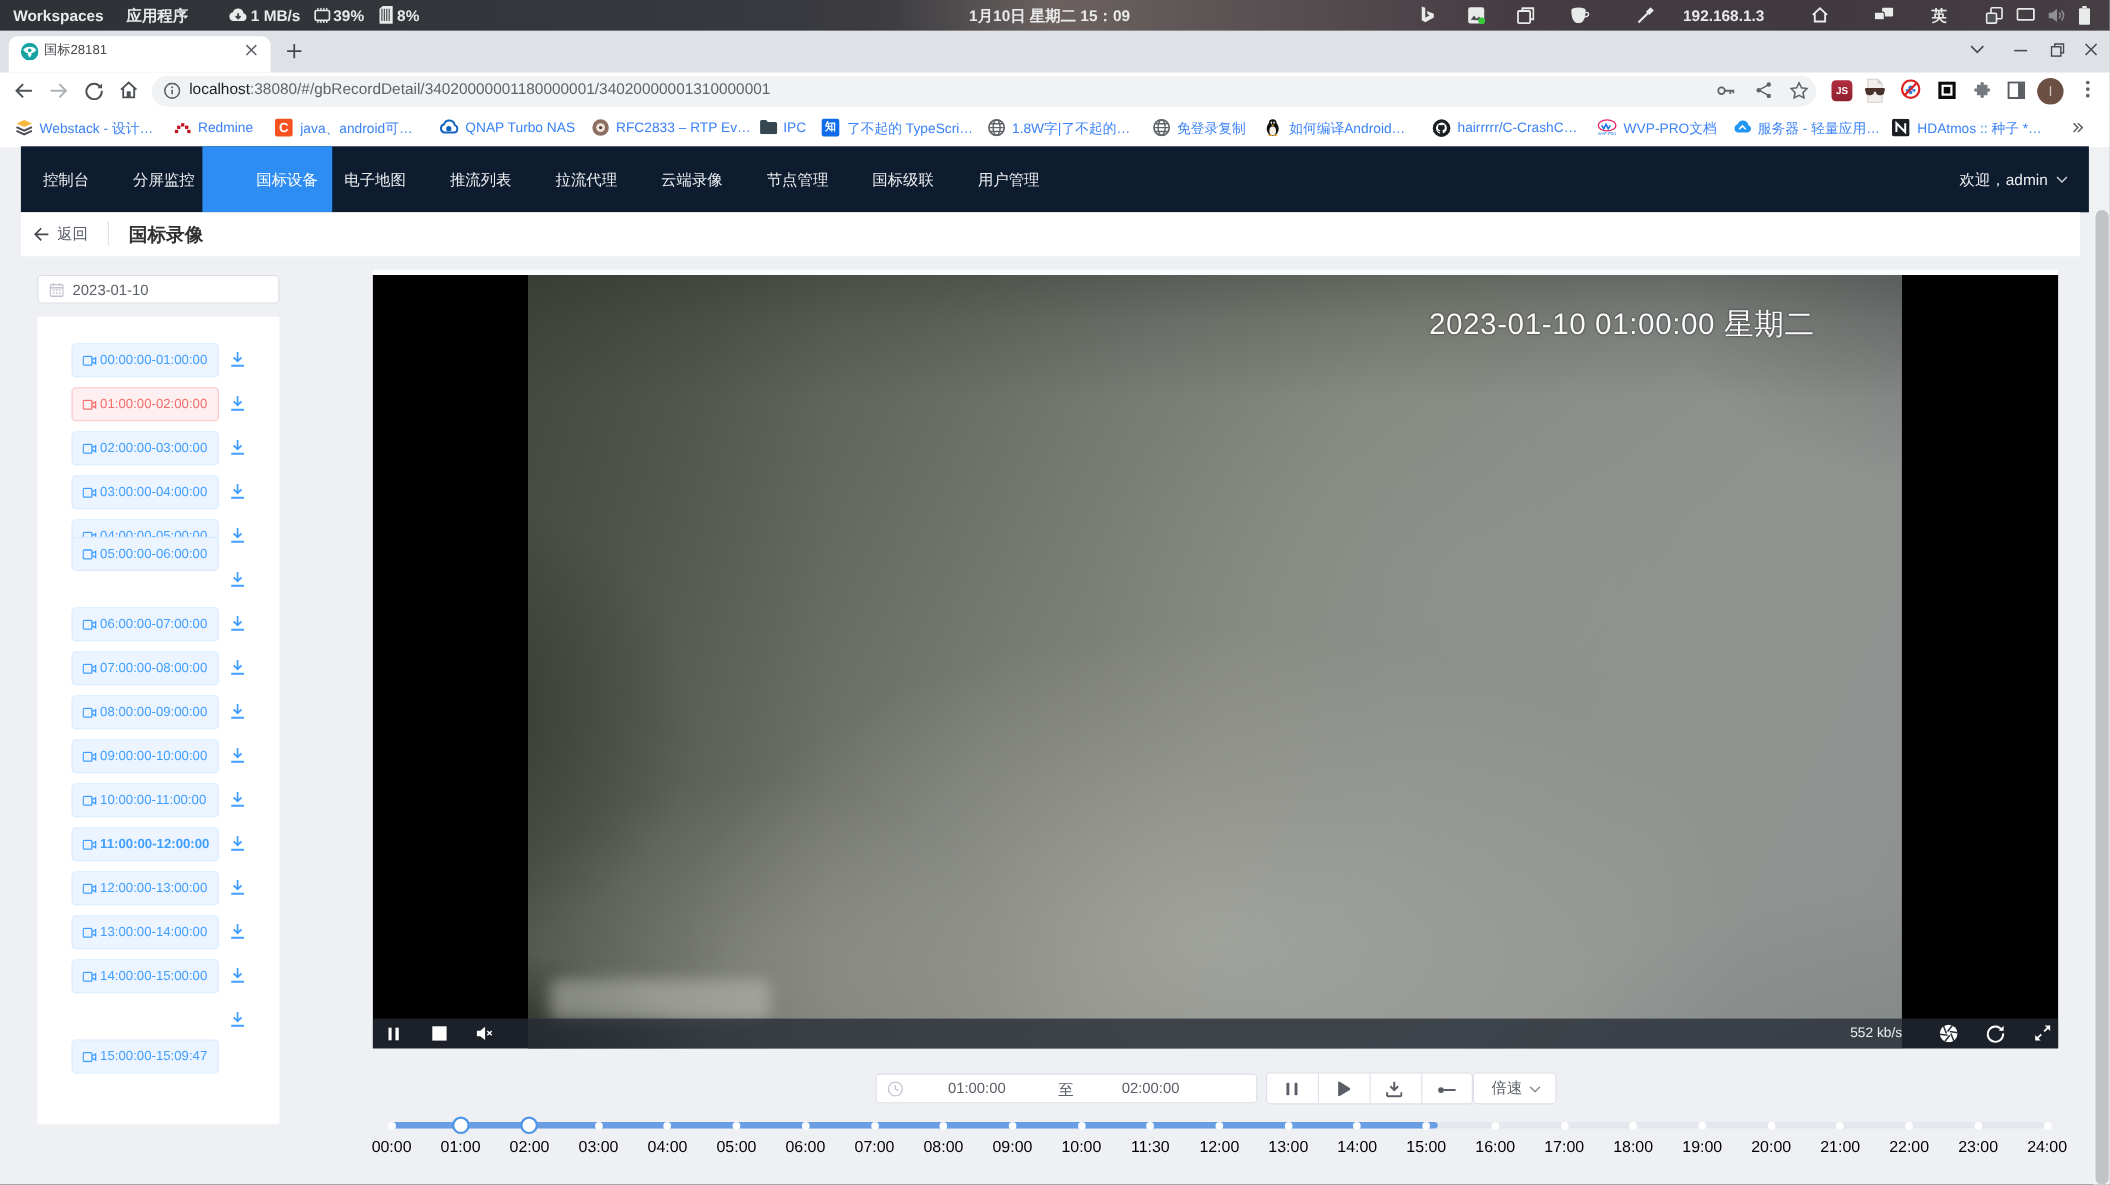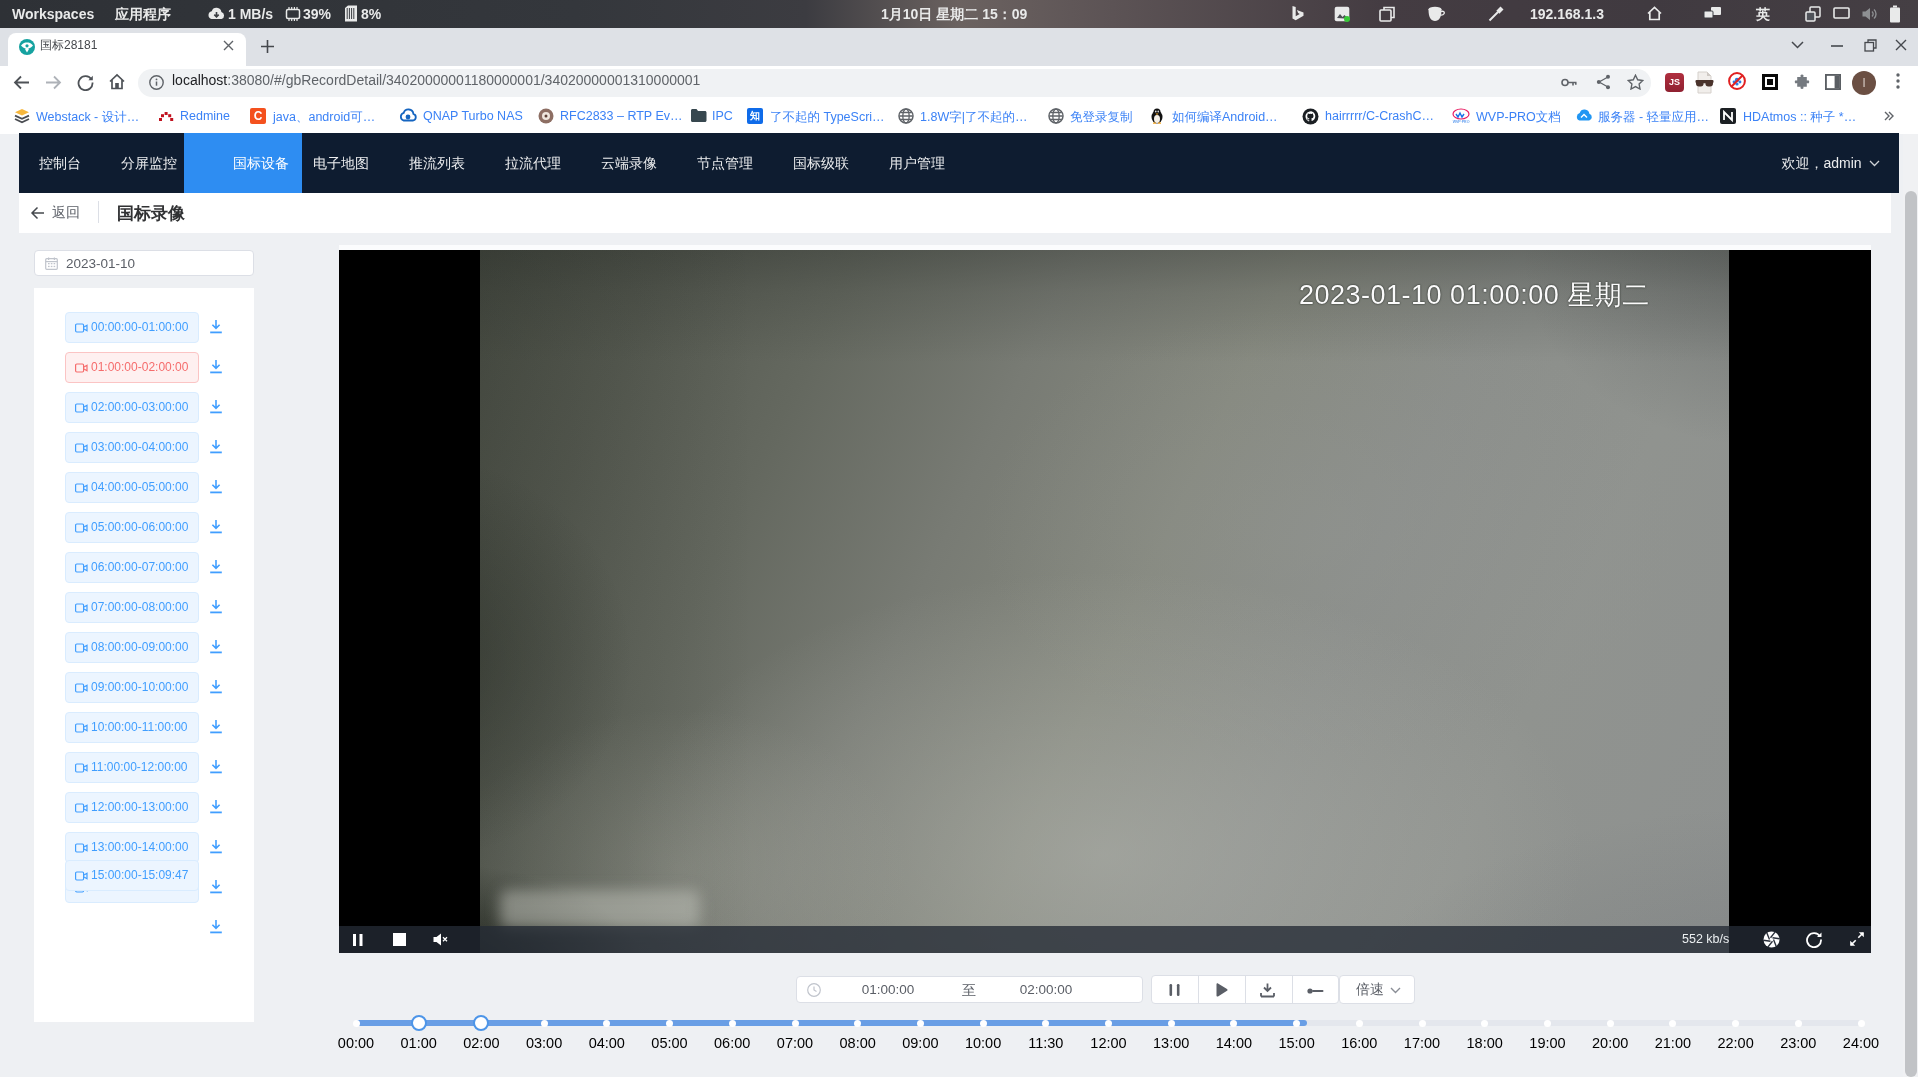--- a/index.html
+++ b/index.html
@@ -452,21 +452,21 @@
       </svg>
     </span>
     <span class="lbl">04:00:00-05:00:00</span>
   </div>
 <div class="ic" style="left:209px;top:479px;">
     <svg width="14" height="15" viewBox="0 0 14 15">
       <path d="M7 1v8M3.4 5.8 7 9.4l3.6-3.6" fill="none" stroke="#409eff" stroke-width="1.6"></path>
       <path d="M1.2 13.4h11.6" stroke="#409eff" stroke-width="1.8"></path>
     </svg>
   </div>
-<div class="abs recbtn" style="top:512px;">
+<div class="abs recbtn" style="top:488px;">
     <span class="ic" style="left:9px;top:10px;">
       <svg width="13" height="10" viewBox="0 0 13 10">
         <rect x="0.6" y="1" width="8" height="8" rx="1.2" fill="none" stroke="#409eff" stroke-width="1.2"></rect>
         <path d="M9 4l3-1.8v5.6L9 6" fill="none" stroke="#409eff" stroke-width="1.2"></path>
       </svg>
     </span>
     <span class="lbl">05:00:00-06:00:00</span>
   </div>
 <div class="ic" style="left:209px;top:519px;">
     <svg width="14" height="15" viewBox="0 0 14 15">
@@ -542,21 +542,21 @@
       </svg>
     </span>
     <span class="lbl">10:00:00-11:00:00</span>
   </div>
 <div class="ic" style="left:209px;top:719px;">
     <svg width="14" height="15" viewBox="0 0 14 15">
       <path d="M7 1v8M3.4 5.8 7 9.4l3.6-3.6" fill="none" stroke="#409eff" stroke-width="1.6"></path>
       <path d="M1.2 13.4h11.6" stroke="#409eff" stroke-width="1.8"></path>
     </svg>
   </div>
-<div class="abs recbtn" style="top:752px;">
+<div class="abs recbtn" style="top:752px;font-weight:bold;">
     <span class="ic" style="left:9px;top:10px;">
       <svg width="13" height="10" viewBox="0 0 13 10">
         <rect x="0.6" y="1" width="8" height="8" rx="1.2" fill="none" stroke="#409eff" stroke-width="1.2"></rect>
         <path d="M9 4l3-1.8v5.6L9 6" fill="none" stroke="#409eff" stroke-width="1.2"></path>
       </svg>
     </span>
     <span class="lbl">11:00:00-12:00:00</span>
   </div>
 <div class="ic" style="left:209px;top:759px;">
     <svg width="14" height="15" viewBox="0 0 14 15">
@@ -602,21 +602,21 @@
       </svg>
     </span>
     <span class="lbl">14:00:00-15:00:00</span>
   </div>
 <div class="ic" style="left:209px;top:879px;">
     <svg width="14" height="15" viewBox="0 0 14 15">
       <path d="M7 1v8M3.4 5.8 7 9.4l3.6-3.6" fill="none" stroke="#409eff" stroke-width="1.6"></path>
       <path d="M1.2 13.4h11.6" stroke="#409eff" stroke-width="1.8"></path>
     </svg>
   </div>
-<div class="abs recbtn" style="top:860px;">
+<div class="abs recbtn" style="top:945px;">
     <span class="ic" style="left:9px;top:10px;">
       <svg width="13" height="10" viewBox="0 0 13 10">
         <rect x="0.6" y="1" width="8" height="8" rx="1.2" fill="none" stroke="#409eff" stroke-width="1.2"></rect>
         <path d="M9 4l3-1.8v5.6L9 6" fill="none" stroke="#409eff" stroke-width="1.2"></path>
       </svg>
     </span>
     <span class="lbl">15:00:00-15:09:47</span>
   </div>
 <div class="ic" style="left:209px;top:919px;">
     <svg width="14" height="15" viewBox="0 0 14 15">

